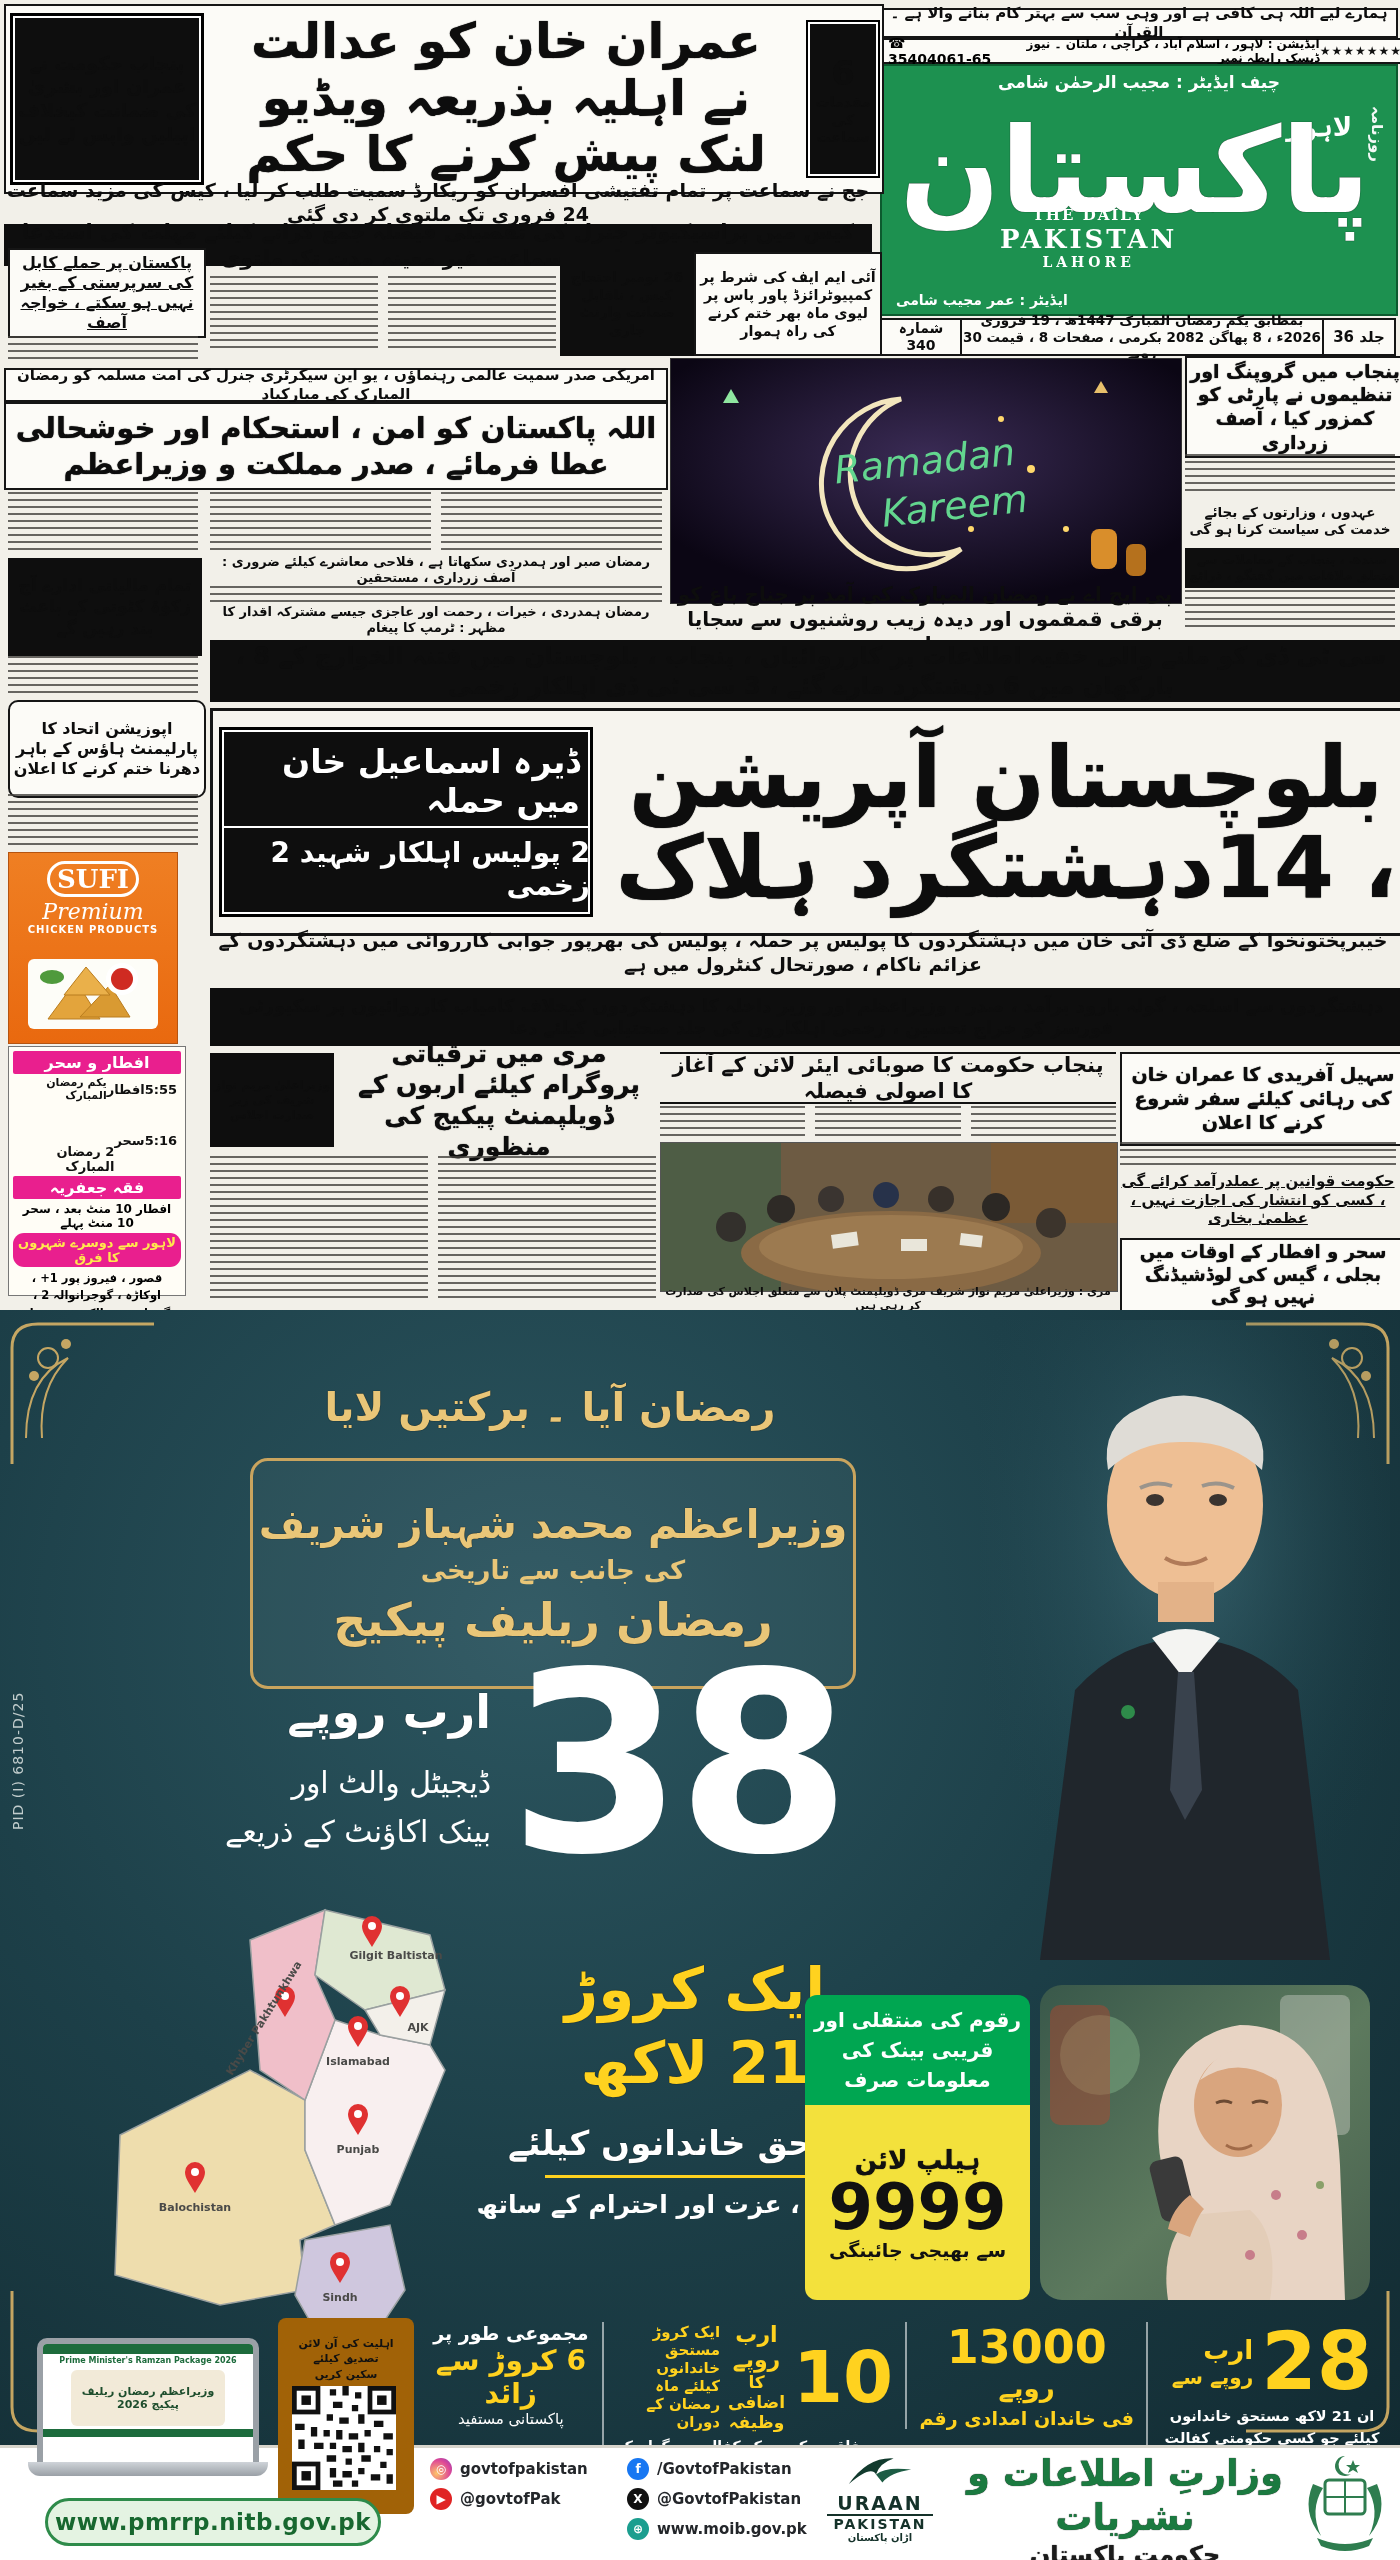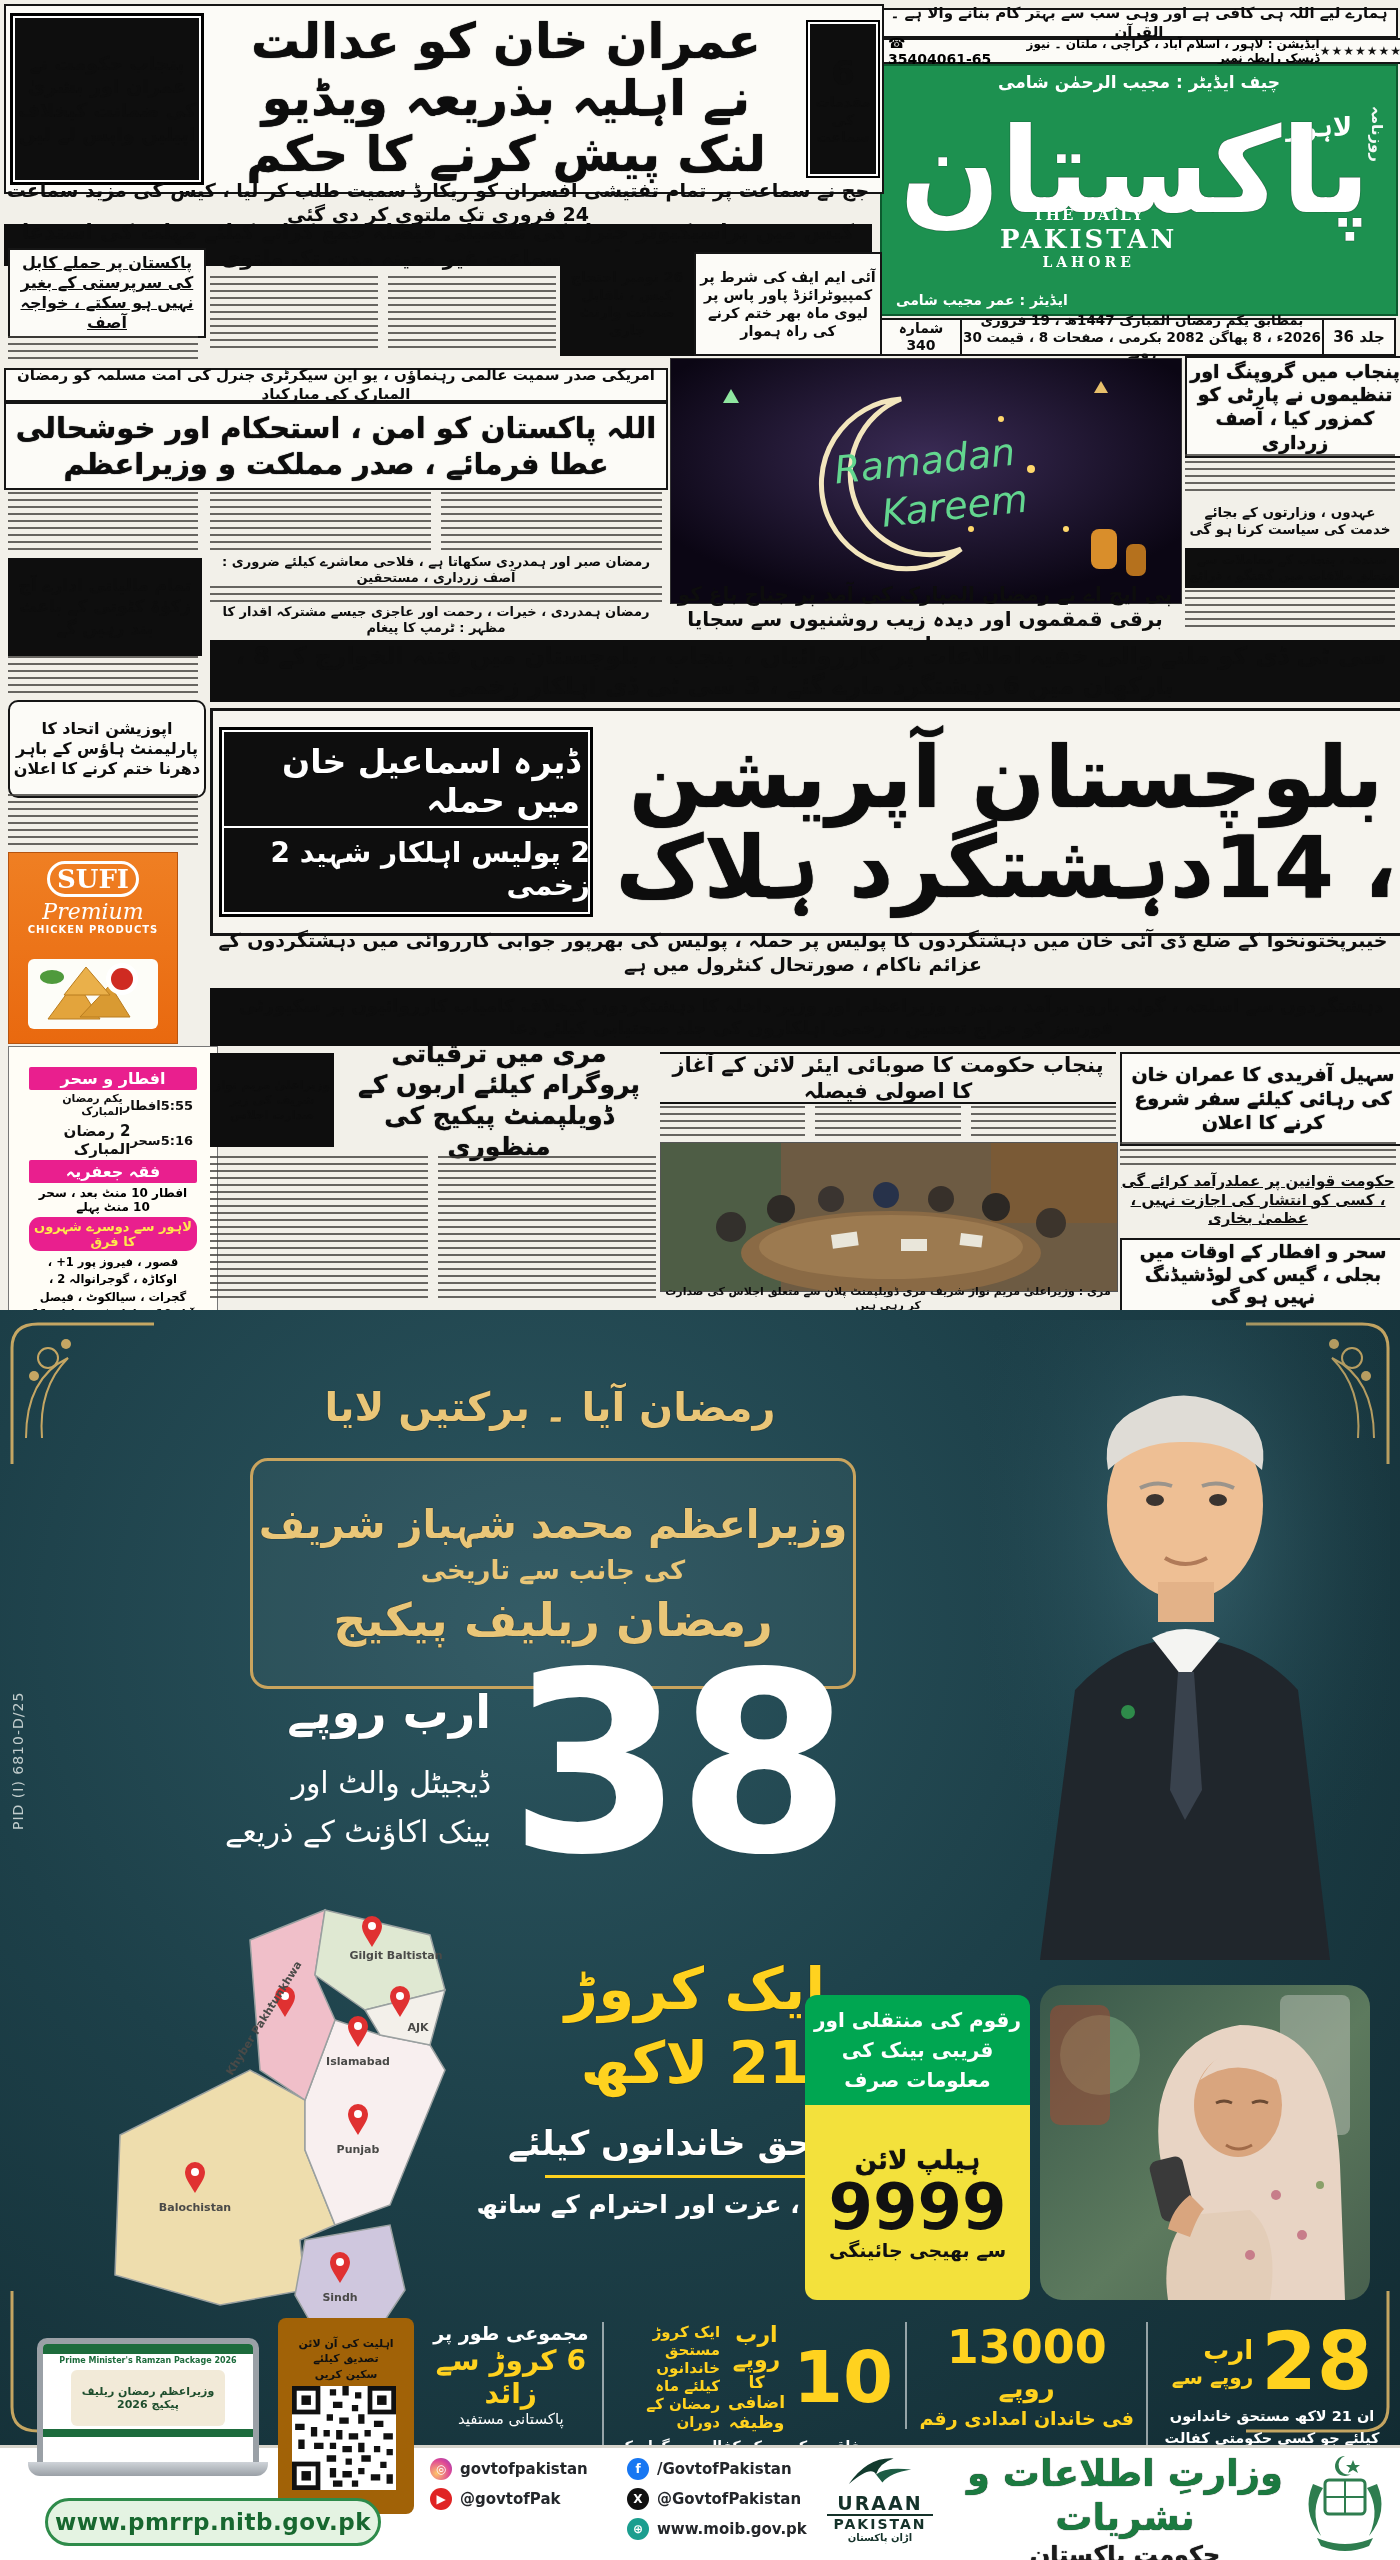--- a/index.html
+++ b/index.html
@@ -103,31 +103,31 @@
       <rect x="10" y="20" width="130" height="70" rx="6" fill="#fdfdf8"></rect>
       <polygon points="30,80 58,42 82,80" fill="#e3a43c" stroke="#b97c1e"></polygon>
       <polygon points="62,78 92,46 112,78" fill="#d99a32" stroke="#b97c1e"></polygon>
       <polygon points="46,56 68,28 92,56" fill="#eab04a" stroke="#b97c1e"></polygon>
       <circle cx="104" cy="40" r="16" fill="#fff"></circle>
       <circle cx="104" cy="40" r="11" fill="#cf2b22"></circle>
       <ellipse cx="34" cy="38" rx="12" ry="7" fill="#4f9a3c"></ellipse>
     </svg>
   </div>
 
-  <div class="abs" style="left:8px;top:1046px;width:168px;height:240px;background:#fffdf6;border:1.5px solid #777;padding:20px;">
+  <div class="abs" style="left:8px;top:1046px;width:168px;height:240px;background:#fffdf6;border:1.5px solid #777;padding:4px;">
     <div class="pinkH">افطار و سحر</div>
     <div class="smallrow">
       <span style="direction:ltr;">5:55</span>
       <span>افطار</span>
       <span style="font-size:11px;">یکم رمضان المبارک</span>
     </div>
     <div class="smallrow">
       <span style="direction:ltr;">5:16</span>
       <span>سحر</span>
-      <span style="font-size:15px;">2 رمضان المبارک</span>
+      <span style="font-size:13px;margin-top:38px;">2 رمضان المبارک</span>
     </div>
     <div class="pinkH">فقہ جعفریہ</div>
     <div style="font-size:12px;font-weight:700;text-align:center;padding:3px 0;">افطار 10 منٹ بعد ، سحر 10 منٹ پہلے</div>
     <div class="pinkH" style="color:#ffe84d;font-size:13px;border-radius:11px;">لاہور سے دوسرے شہروں کا فرق</div>
     <div style="font-size:11.5px;font-weight:700;text-align:center;padding:3px 1px;line-height:1.5;">قصور ، فیروز پور 1+ ، اوکاڑہ ، گوجرانوالہ 2 ، گجرات ، سیالکوٹ ، فیصل آباد 10 ، راولپنڈی ، ملتان 11 ، کراچی 29 منٹ</div>
   </div>
 
   <div class="abs" style="left:670px;top:358px;width:510px;height:244px;background:#0b0614;border:1px solid #333;overflow:hidden;">
     <svg width="510" height="244" viewBox="0 0 510 244">
       <defs>

